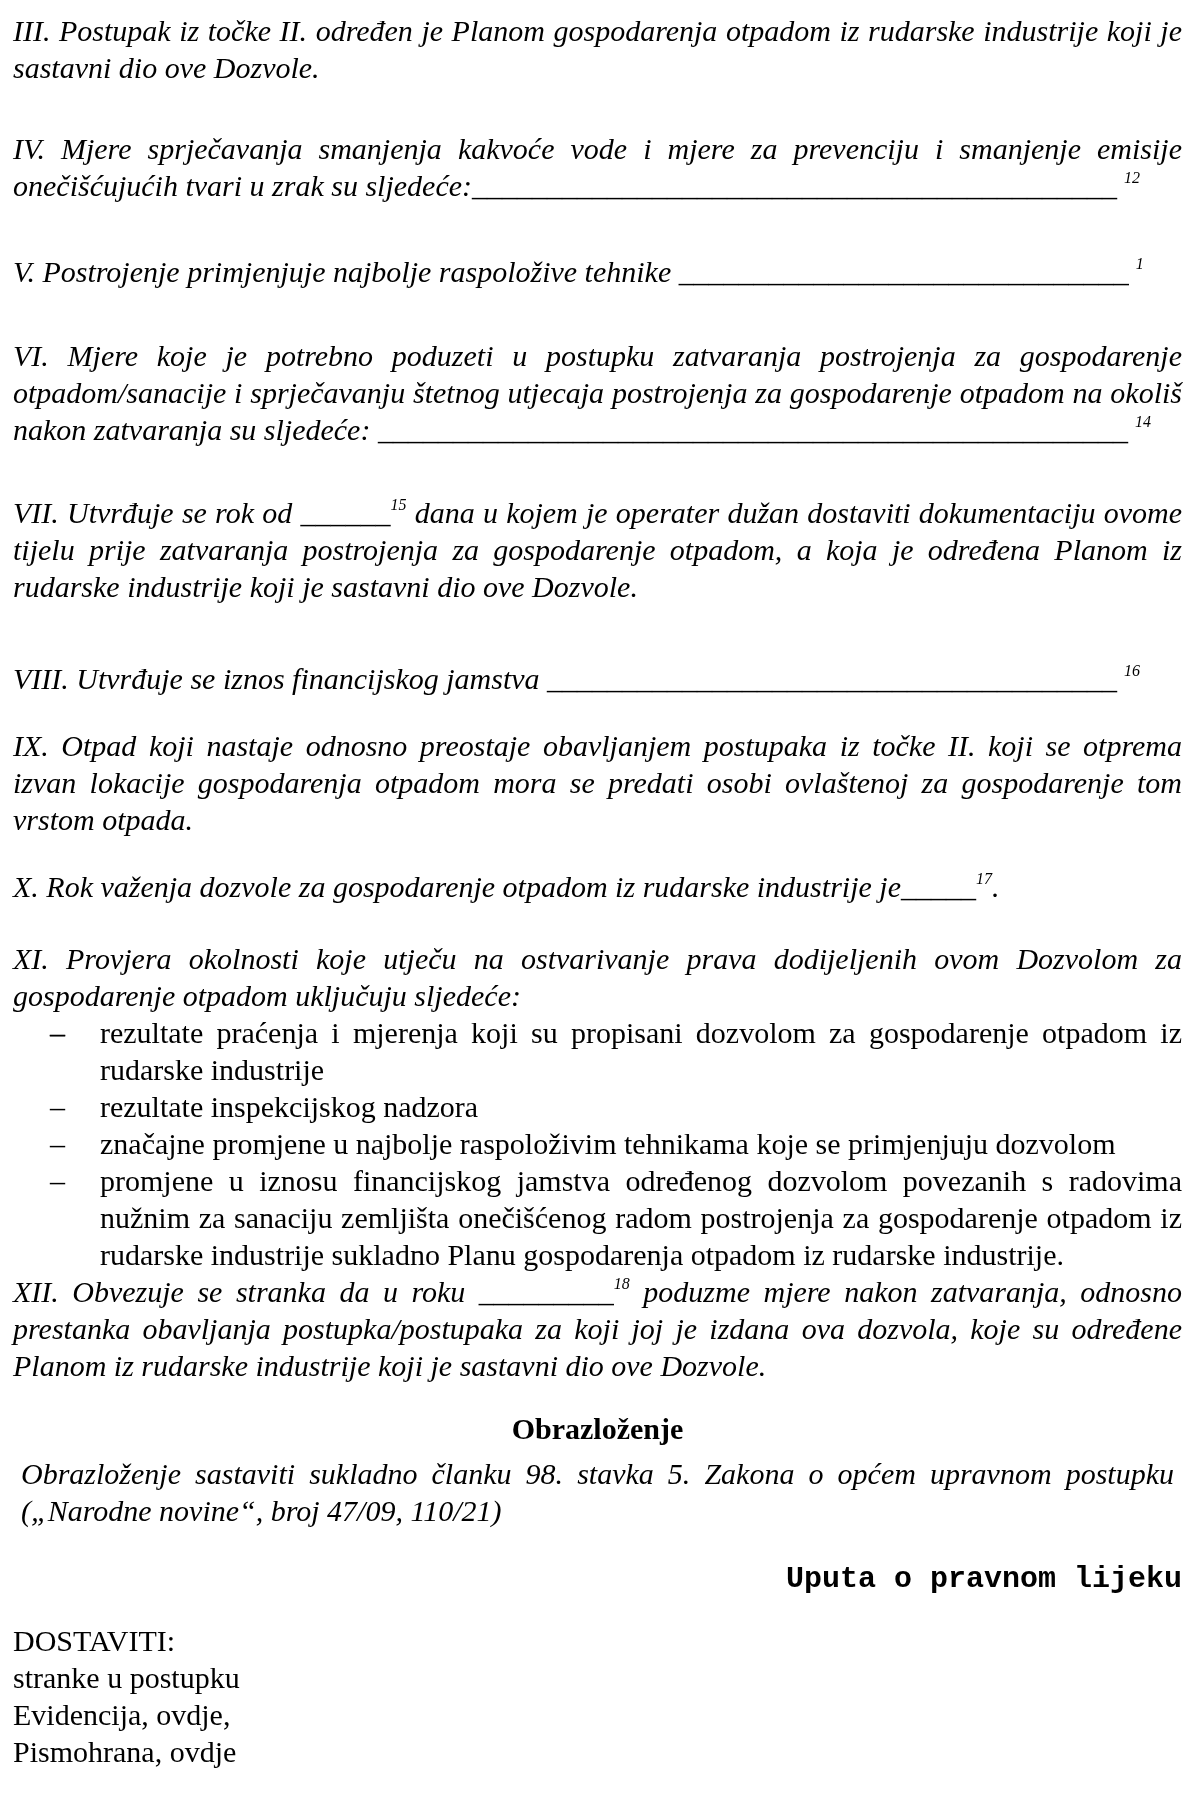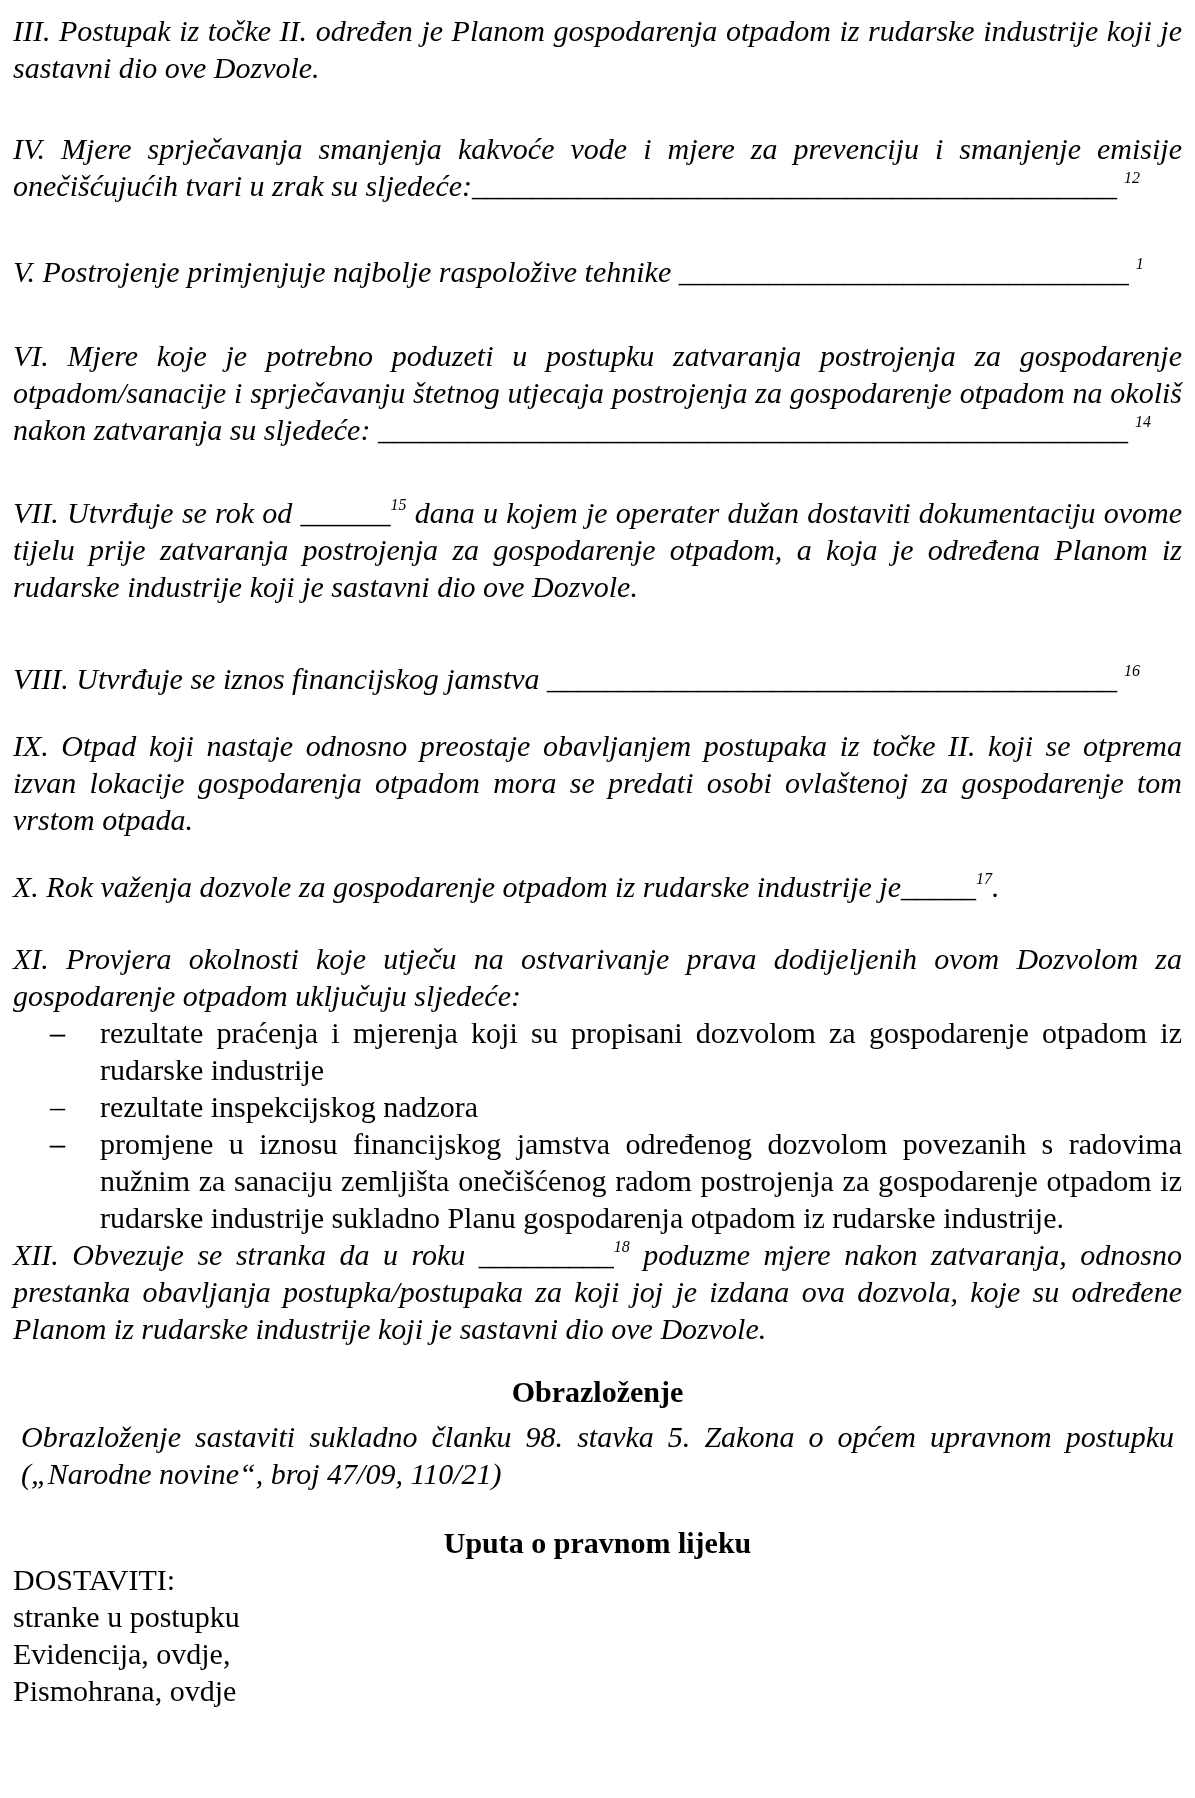--- a/index.html
+++ b/index.html
@@ -46,22 +46,23 @@
     left: 37px;
     top: 0;
   }
   .heading-center {
     margin: 0;
     text-align: center;
     font-weight: bold;
   }
   .heading-left {
     margin: 0;
-    text-align: center;
+    text-align: right;
     font-weight: bold;
+    font-family: Liberation Mono, monospace;
   }
   .note-italic {
     margin: 8px;
     font-style: italic;
     text-align: justify;
   }
   .dist-line {
     margin: 0;
     line-height: 37px;
     text-align: left;
@@ -113,35 +114,36 @@
   <div class="bullet">
     <span class="marker">–</span>
     <span>rezultate praćenja i mjerenja koji su propisani dozvolom za gospodarenje otpadom iz rudarske industrije</span>
   </div>
   <div class="bullet">
     <span class="marker">–</span>
     <span>rezultate inspekcijskog nadzora</span>
   </div>
   <div class="bullet">
     <span class="marker">–</span>
+    <span>značajne promjene u najbolje raspoloživim tehnikama koje se primjenjuju dozvolom</span>
   </div>
   <div class="bullet">
     <span class="marker">–</span>
     <span>promjene u iznosu financijskog jamstva određenog dozvolom povezanih s radovima nužnim za sanaciju zemljišta onečišćenog radom postrojenja za gospodarenje otpadom iz rudarske industrije sukladno Planu gospodarenja otpadom iz rudarske industrije.</span>
   </div>
 </div>
 
 <p class="para">
   <span>XII. Obvezuje se stranka da u roku </span><span class="blank">_________</span><sup class="fnref">18</sup><span> poduzme mjere nakon zatvaranja, odnosno prestanka obavljanja postupka/postupaka za koji joj je izdana ova dozvola, koje su određene Planom iz rudarske industrije koji je sastavni dio ove Dozvole.</span>
 </p>
 
 <p class="heading-center" style="margin-top:26px">Obrazloženje</p>
 
 <p class="note-italic">Obrazloženje sastaviti sukladno članku 98. stavka 5. Zakona o općem upravnom postupku („Narodne novine“, broj 47/09, 110/21)</p>
 
 <p class="heading-left" style="margin-top:32px">Uputa o pravnom lijeku</p>
 
-<div style="">
+<div style="margin-top:24px">
   <p class="dist-line">DOSTAVITI:</p>
   <p class="dist-line">stranke u postupku</p>
   <p class="dist-line">Evidencija, ovdje,</p>
   <p class="dist-line">Pismohrana, ovdje</p>
 </div>
 
 </body></html>

